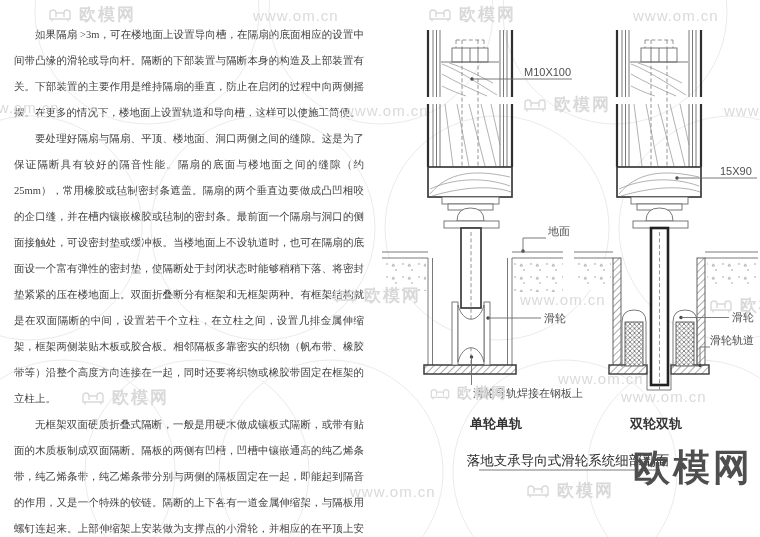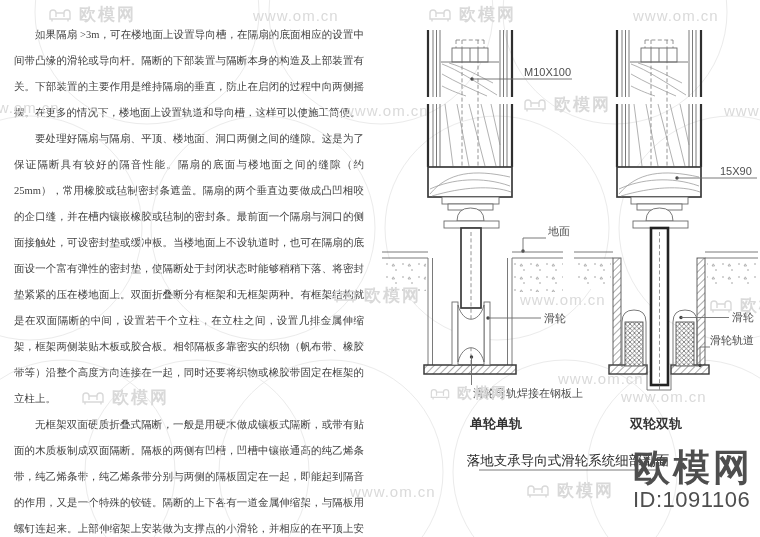--- a/index.html
+++ b/index.html
@@ -238,16 +238,15 @@
   <div class="wm-url" style="left:-26px;top:99px;">www.om.cn</div>
   <div class="wm-url" style="left:343px;top:102px;">www.om.cn</div>
   <div class="wm-url" style="left:724px;top:102px;">www.om.cn</div>
   <div class="wm-url" style="left:520px;top:291px;">www.om.cn</div>
   <div class="wm-url" style="left:558px;top:370px;">www.om.cn</div>
   <div class="wm-url" style="left:621px;top:388px;">www.om.cn</div>
   <div class="wm-url" style="left:350px;top:483px;">www.om.cn</div>
 
   <div class="big-wm">
     <div class="b1">欧模网</div>
-    <div class="b2">ID:1091106</div>
   </div>
 
 </div>
 
 </body></html>

